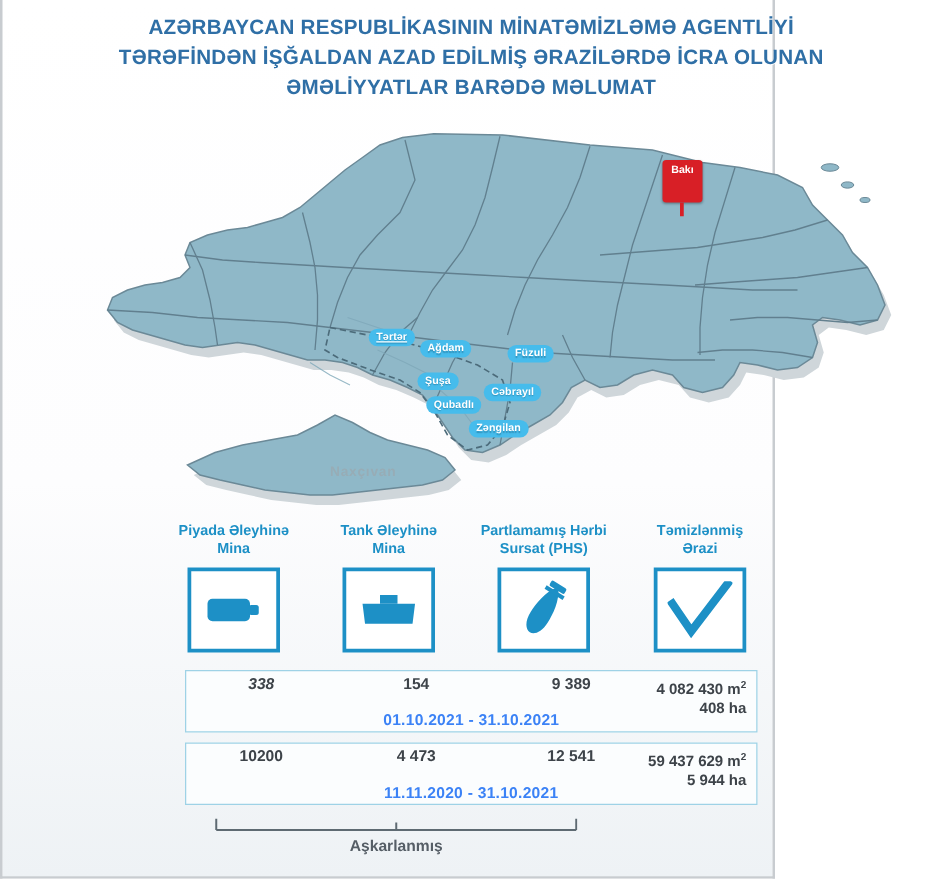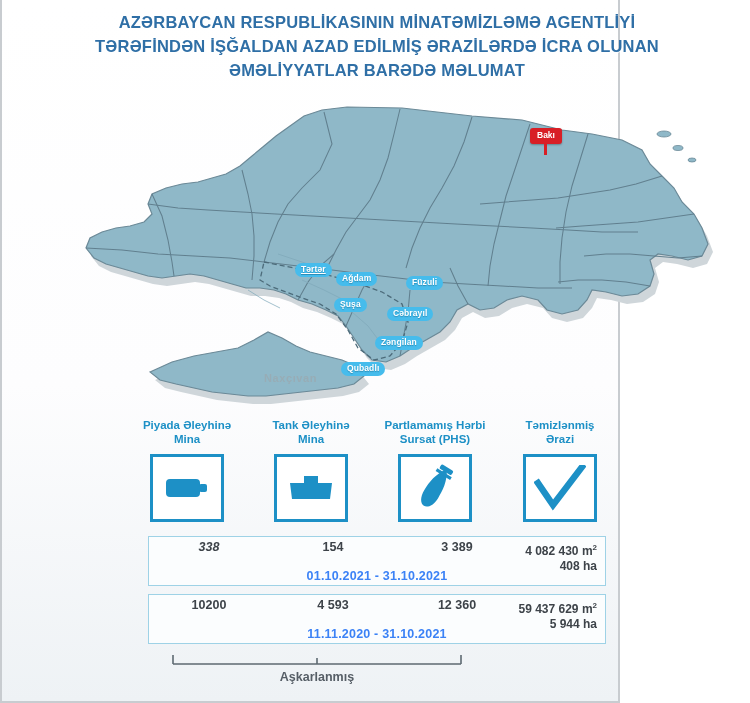--- a/index.html
+++ b/index.html
@@ -50,21 +50,21 @@
     line-height: 1;
     letter-spacing: .1px;
     text-shadow: 0 1px 1px rgba(0,60,90,.35);
   }
   #baki-pin {
     position: absolute;
     background: #d81f26;
     color: #fff;
     font-size: 8.5px;
     font-weight: bold;
-    padding: 3px 7px 4px 7px;
+    padding: 3px 7px 22px 7px;
     border-radius: 3px;
     line-height: 1;
     white-space: nowrap;
     box-shadow: 0 1px 2px rgba(0,0,0,.3);
   }
   #baki-pin:after {
     content: "";
     position: absolute;
     left: 50%; bottom: -11px; margin-left: -1.5px;
     width: 3px; height: 11px;
@@ -237,21 +237,21 @@
         <ellipse cx="676" cy="44" rx="5" ry="2.5"></ellipse>
         <ellipse cx="690" cy="56" rx="4" ry="2"></ellipse>
       </g>
     </svg>
 
     <div class="city-pill" style="left:293px; top:159px;text-decoration:underline;">Tərtər</div>
     <div class="city-pill" style="left:334px; top:168px;">Ağdam</div>
     <div class="city-pill" style="left:404px; top:172px;">Füzuli</div>
     <div class="city-pill" style="left:332px; top:194px;">Şuşa</div>
     <div class="city-pill" style="left:385px; top:203px;">Cəbrayıl</div>
-    <div class="city-pill" style="left:339px; top:213px;margin-top:45px;">Qubadlı</div>
+    <div class="city-pill" style="left:339px; top:213px;">Qubadlı</div>
     <div class="city-pill" style="left:373px; top:232px;">Zəngilan</div>
 
     <div id="baki-pin" style="left:528px; top:24px;">Bakı</div>
 
     <div id="nax-label" style="left:262px; top:268px;">Naxçıvan</div>
   </div>
 
   <div id="stats">
 
     <div class="col" style="left:111px;">
@@ -313,34 +313,34 @@
             </g>
           </svg>
         </span>
       </div>
     </div>
 
     <div class="data-box" id="row1">
       <div class="vals">
         <div class="v" style="left:0px; width:120px;font-style:italic;">338</div>
         <div class="v" style="left:124px; width:120px;">154</div>
-        <div class="v" style="left:248px; width:120px;">3 389</div>
+        <div class="v" style="left:248px; width:120px;">9 389</div>
         <div class="v area" style="left:330px; width:118px;">
           <span>4 082 430 m</span><sup>2</sup><br>
           <span>408 ha</span>
         </div>
       </div>
       <div class="period">01.10.2021 - 31.10.2021</div>
     </div>
 
     <div class="data-box" id="row2">
       <div class="vals">
         <div class="v" style="left:0px; width:120px;">10200</div>
-        <div class="v" style="left:124px; width:120px;">4 593</div>
-        <div class="v" style="left:248px; width:120px;">12 360</div>
+        <div class="v" style="left:124px; width:120px;">4 473</div>
+        <div class="v" style="left:248px; width:120px;">12 541</div>
         <div class="v area" style="left:330px; width:118px;">
           <span>59 437 629 m</span><sup>2</sup><br>
           <span>5 944 ha</span>
         </div>
       </div>
       <div class="period">11.11.2020 - 31.10.2021</div>
     </div>
 
     <div id="bracket">
       <svg width="290" height="14" viewBox="0 0 290 14">

